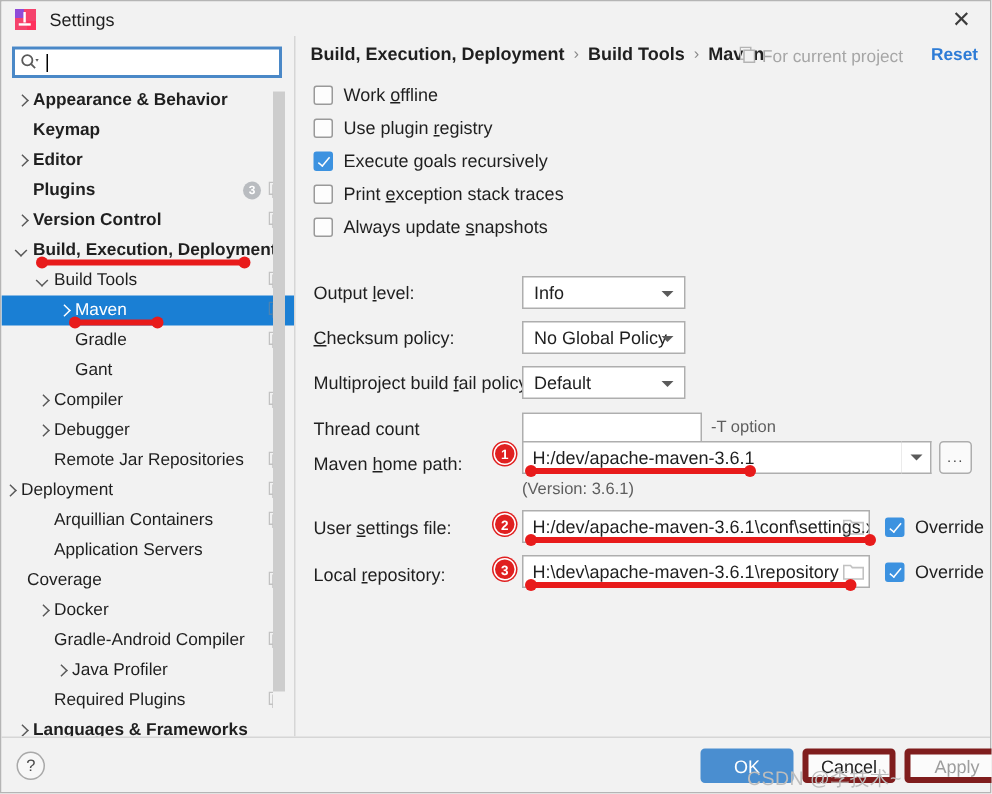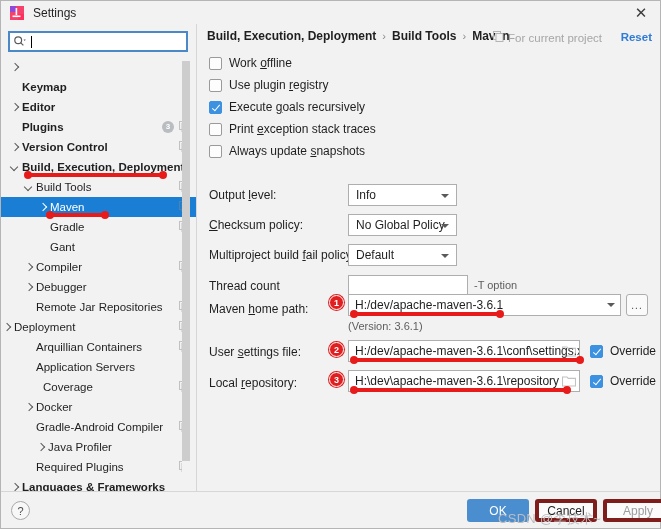--- a/index.html
+++ b/index.html
@@ -270,20 +270,21 @@
           <path d="M10.6 4.4 l2.2 0 l-1.1 1.7 z" fill="#5a5a5a"></path>
         </svg>
       </span>
       <span class="search-caret"></span>
       <span class="search-input-text"></span>
     </div>
 
     <div class="tree" id="tree">
         <div class="tree-row bold" style="padding-left: 8px;">
           <span class="arrow"></span>
+          <span class="tree-label">Appearance &amp; Behavior</span>
         </div>
         <div class="tree-row bold" style="padding-left: 8px;">
           <span class="arrow" style="visibility: hidden;"></span>
           <span class="tree-label">Keymap</span>
         </div>
         <div class="tree-row bold" style="padding-left: 8px;">
           <span class="arrow"></span>
           <span class="tree-label">Editor</span>
         </div>
         <div class="tree-row bold" style="padding-left: 8px;">
@@ -368,21 +369,21 @@
           <span class="tree-label">Arquillian Containers</span>
           <span class="copy-badge"><svg width="11" height="11" viewBox="0 0 11 11">
               <rect x="0.5" y="0.5" width="7" height="8" fill="none" stroke="#8a8a8a" stroke-width="1"></rect>
               <rect x="3" y="2.5" width="7" height="8" fill="#f2f2f2" stroke="#8a8a8a" stroke-width="1"></rect>
             </svg></span>
         </div>
         <div class="tree-row" style="padding-left: 22px;">
           <span class="arrow" style="visibility: hidden;"></span>
           <span class="tree-label">Application Servers</span>
         </div>
-        <div class="tree-row" style="padding-left: 29px;">
+        <div class="tree-row" style="padding-left: 4px;">
           <span class="arrow" style="visibility: hidden;"></span>
           <span class="tree-label">Coverage</span>
           <span class="copy-badge"><svg width="11" height="11" viewBox="0 0 11 11">
               <rect x="0.5" y="0.5" width="7" height="8" fill="none" stroke="#8a8a8a" stroke-width="1"></rect>
               <rect x="3" y="2.5" width="7" height="8" fill="#f2f2f2" stroke="#8a8a8a" stroke-width="1"></rect>
             </svg></span>
         </div>
         <div class="tree-row" style="padding-left: 22px;">
           <span class="arrow"></span>
           <span class="tree-label">Docker</span>

